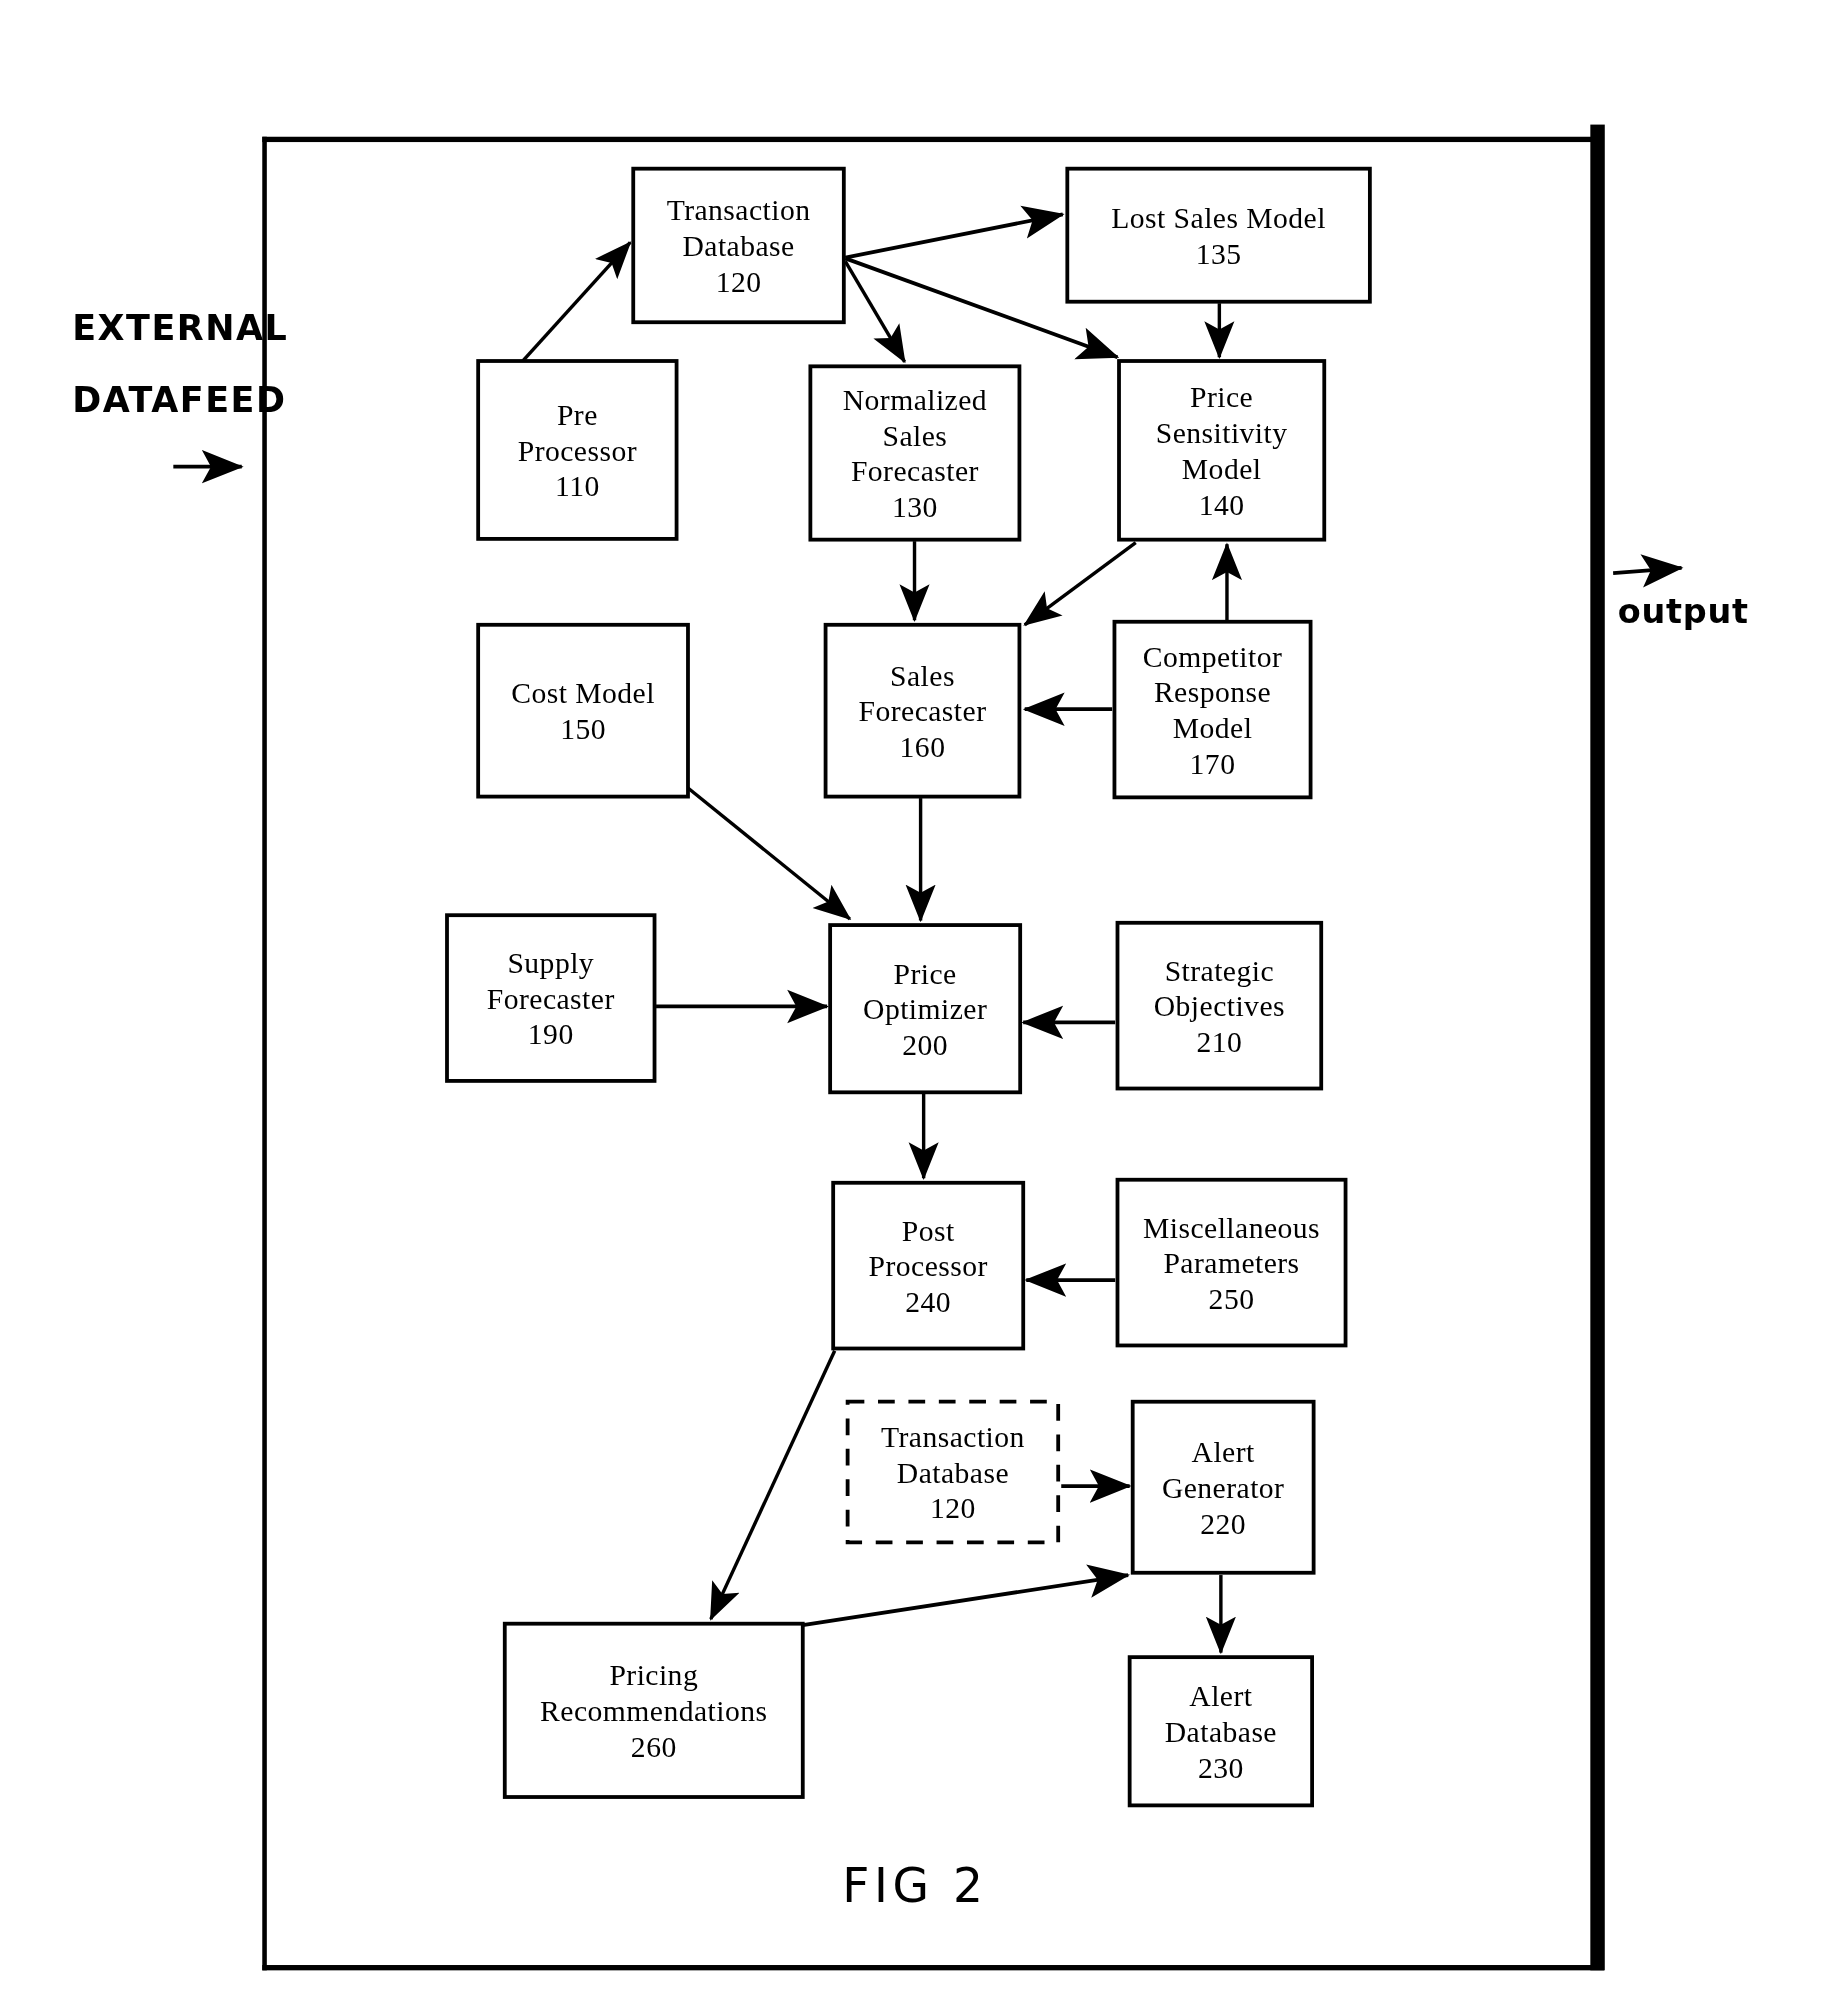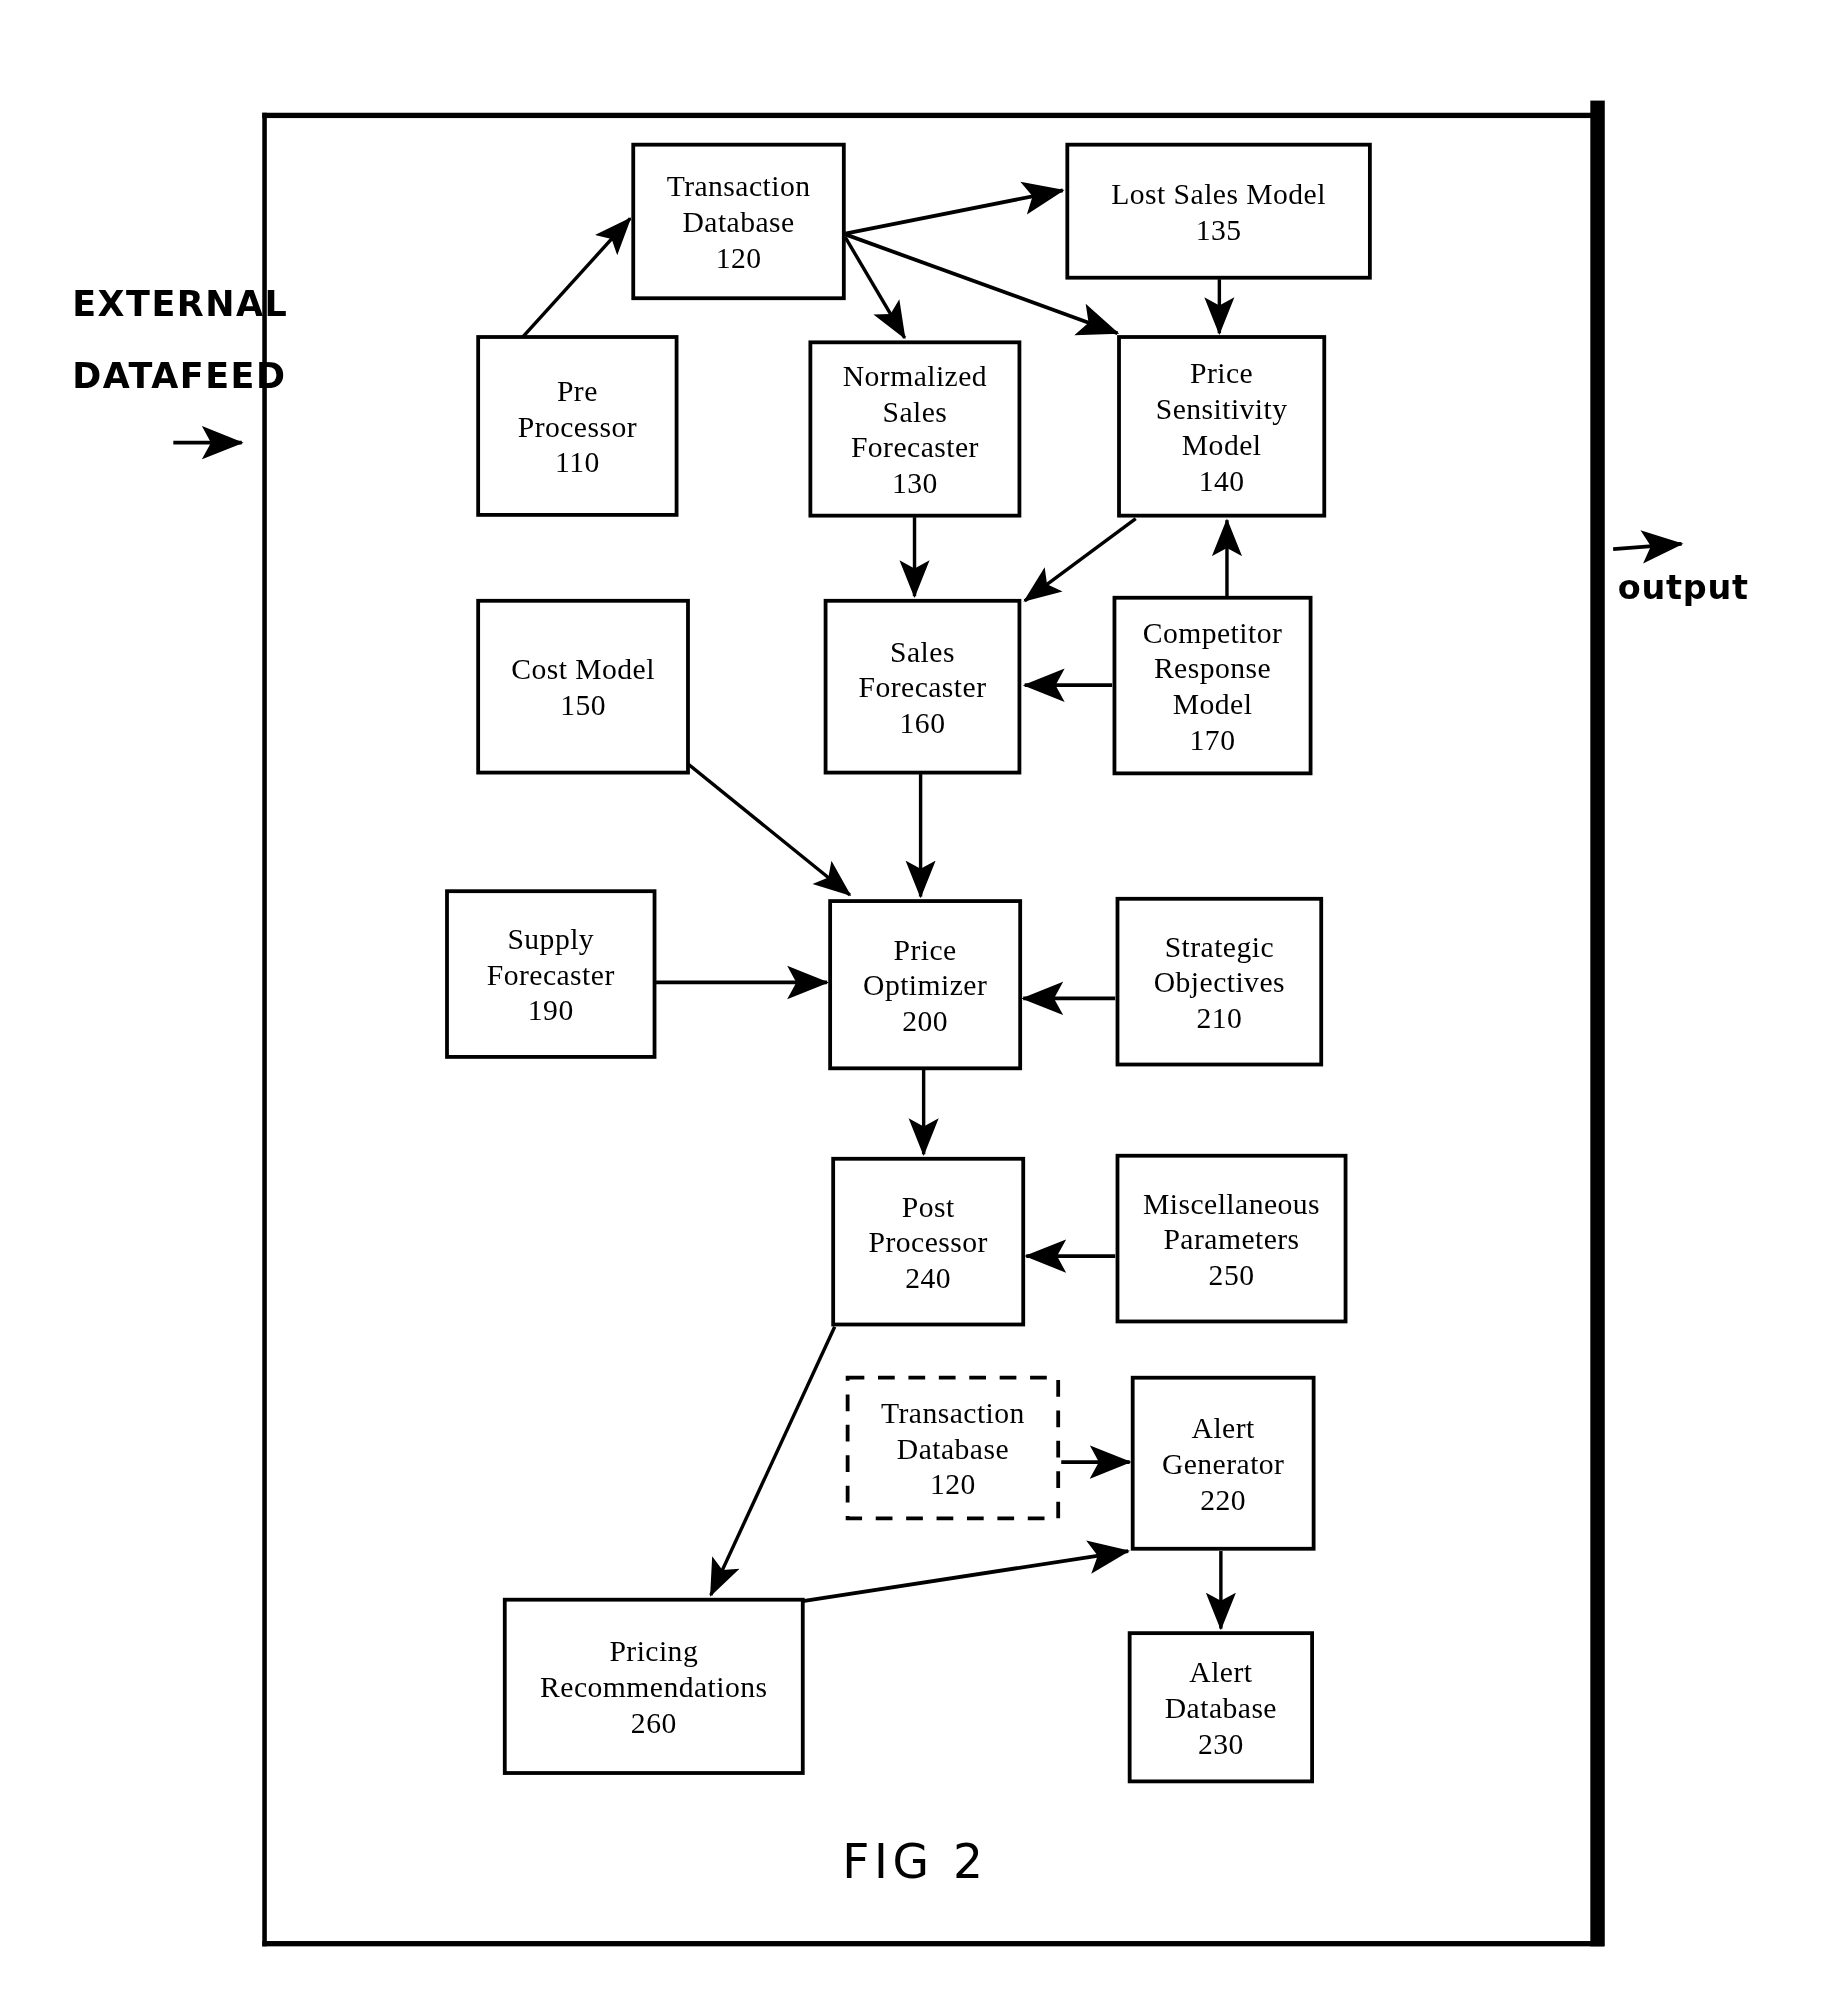--- a/index.html
+++ b/index.html
@@ -2,21 +2,21 @@
 <html style="font-size:12px"><head>
 <meta charset="utf-8">
 <style>
   html,body{margin:0;padding:0;background:#ffffff;}
   body{
     width:1845px;height:2015px;
     font-family:"Liberation Serif", serif;
     -webkit-font-smoothing:antialiased;
     position:relative;overflow:hidden;
   }
-  #sheet{position:absolute;inset:0;background:#fff;}
+  #sheet{position:absolute;inset:0;background:#fff;margin-top:24px;}
   svg#fig{position:absolute;left:0;top:0;width:1845px;height:2015px;display:block;}
   .bx{fill:#ffffff;stroke:#000000;stroke-width:5;}
   .bx-dash{fill:#ffffff;stroke:#000000;stroke-width:5;stroke-dasharray:22 18;}
   .boxtxt{
     font-family:"Liberation Serif", serif;
     font-size:39px;
     fill:#000;
     text-anchor:middle;
     letter-spacing:0.6px;
   }

